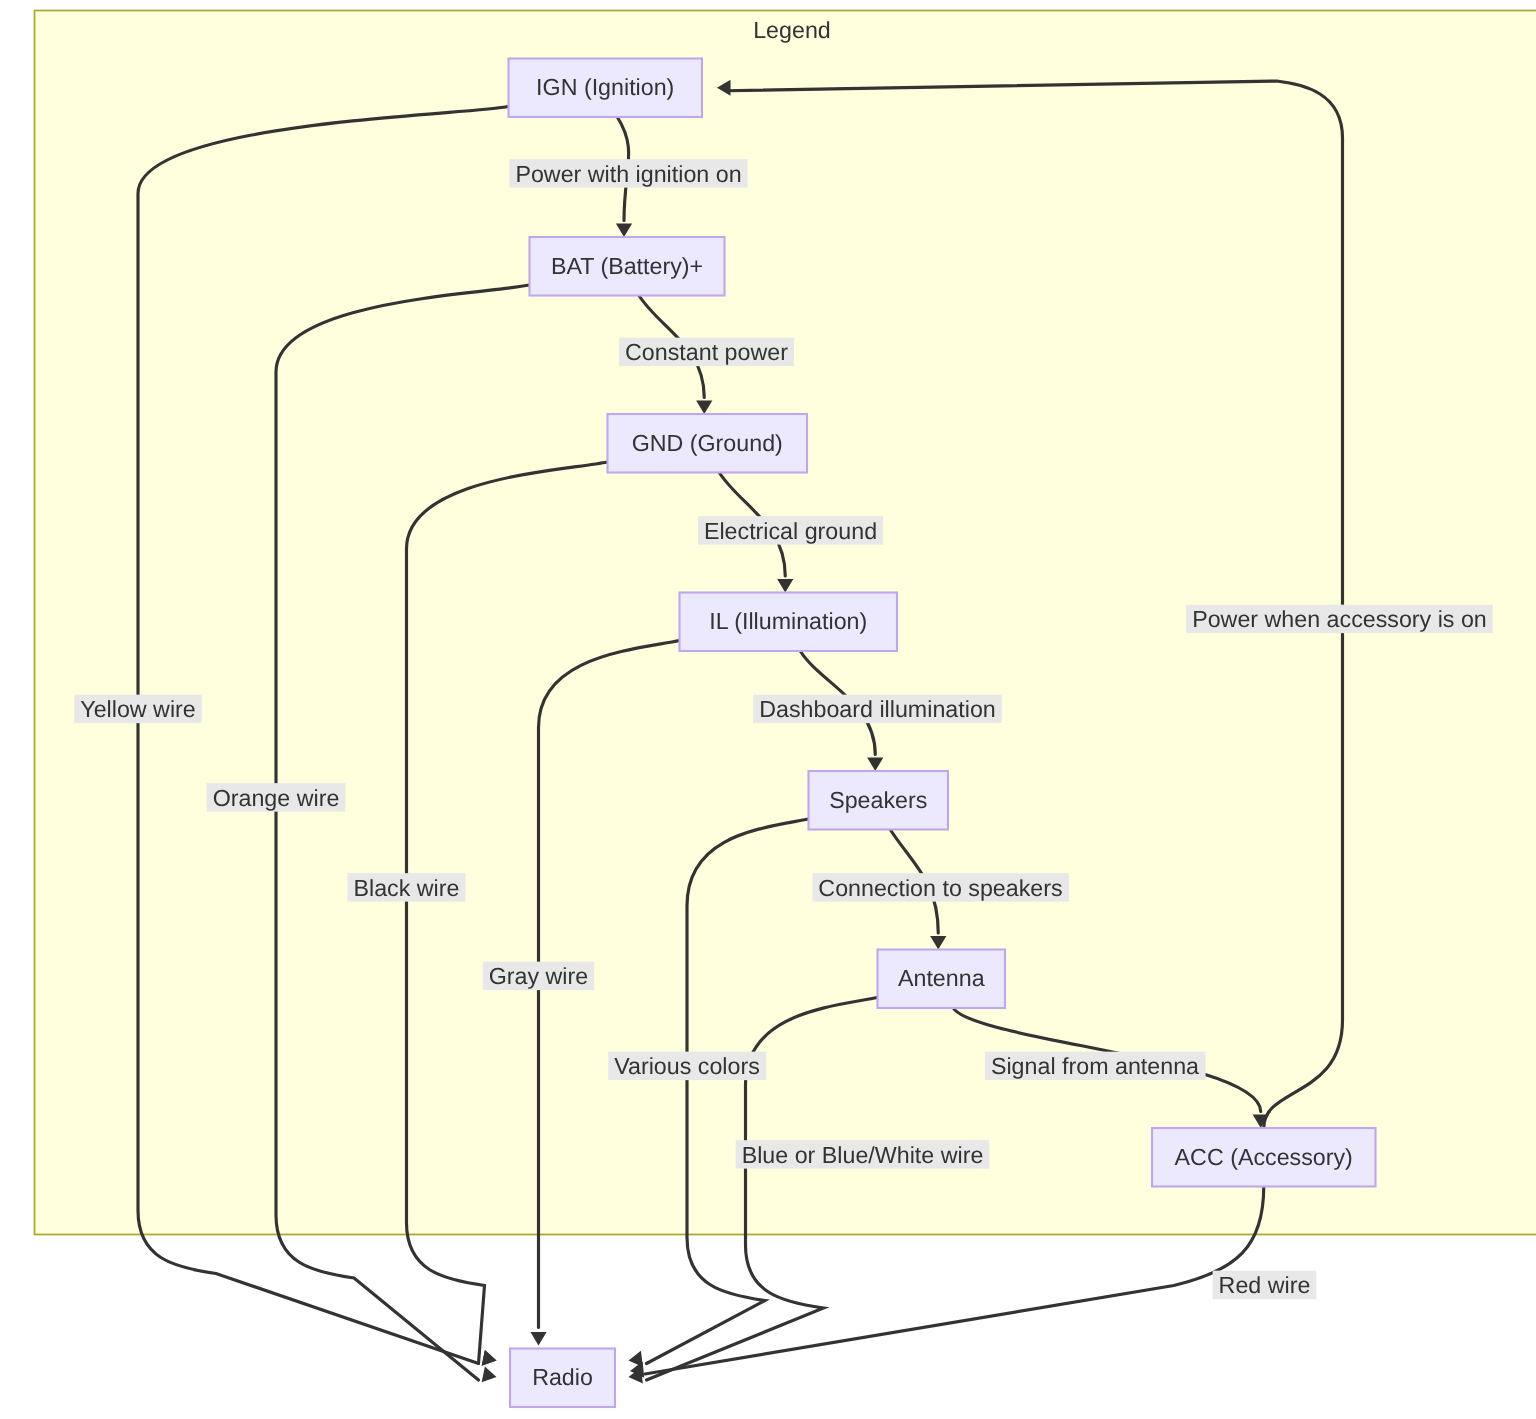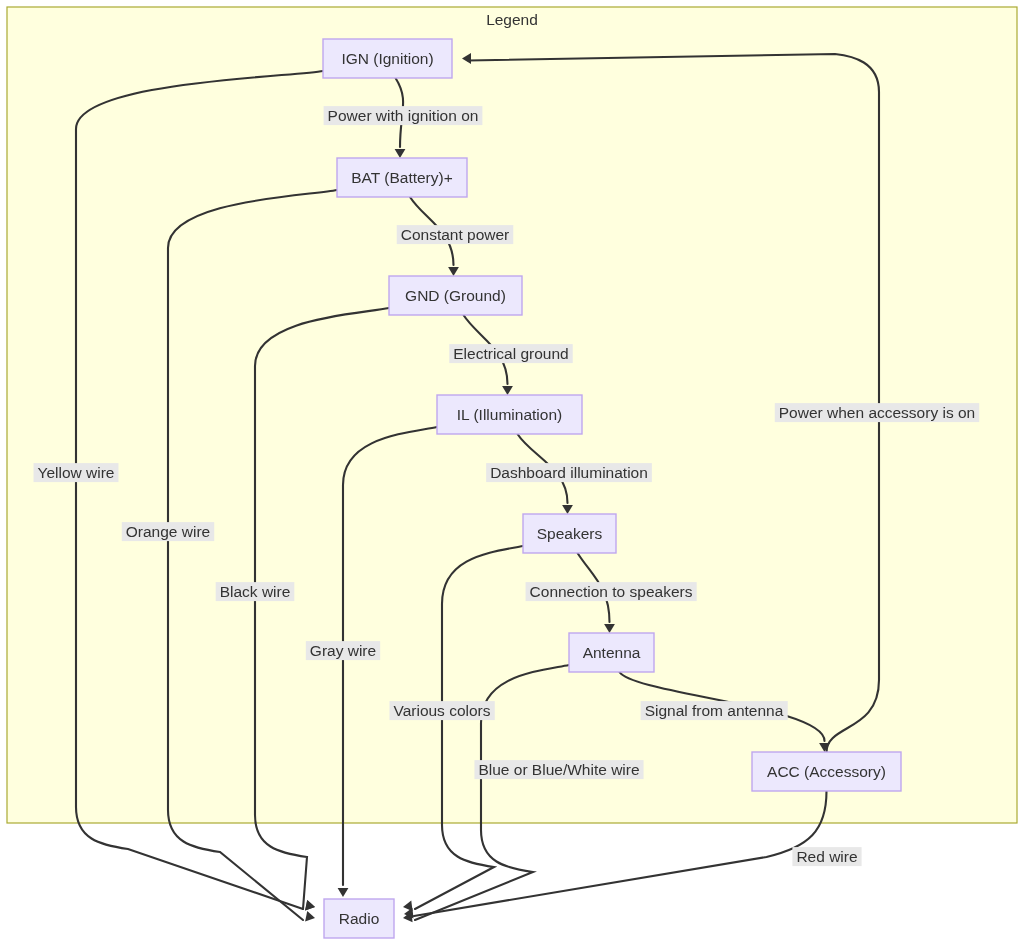--- a/index.html
+++ b/index.html
@@ -1,18 +1,18 @@
 <!DOCTYPE html>
 <html><head>
 <meta charset="utf-8">
 <style>
   html,body{margin:0;padding:0;background:#ffffff;}
   body{width:1024px;height:946px;position:relative;overflow:hidden;
        font-family:"Liberation Sans","DejaVu Sans",sans-serif;}
-  #stage{position:absolute;left:0;top:0;width:880px;height:946px;}
+  #stage{position:absolute;left:16px;top:0;width:880px;height:946px;}
   svg.layer{position:absolute;left:0;top:0;width:1024px;height:946px;}
   .node-rect{fill:#ECE8FD;stroke:#BFA7EE;stroke-width:1.4;}
   .edge-path{fill:none;stroke:#333333;stroke-width:2.1;stroke-linecap:round;}
   .arrow-head{fill:#333333;}
   .legend-box{fill:#FFFFDE;stroke:#AAAA33;stroke-width:1.2;}
   .node-label{font-size:15.5px;fill:#333333;text-anchor:middle;
               dominant-baseline:middle;font-family:"Liberation Sans","DejaVu Sans",sans-serif;}
   .edge-label-bg{fill:#E8E8E8;}
   .edge-label-text{font-size:15.5px;fill:#333333;text-anchor:middle;
               dominant-baseline:middle;font-family:"Liberation Sans","DejaVu Sans",sans-serif;}

